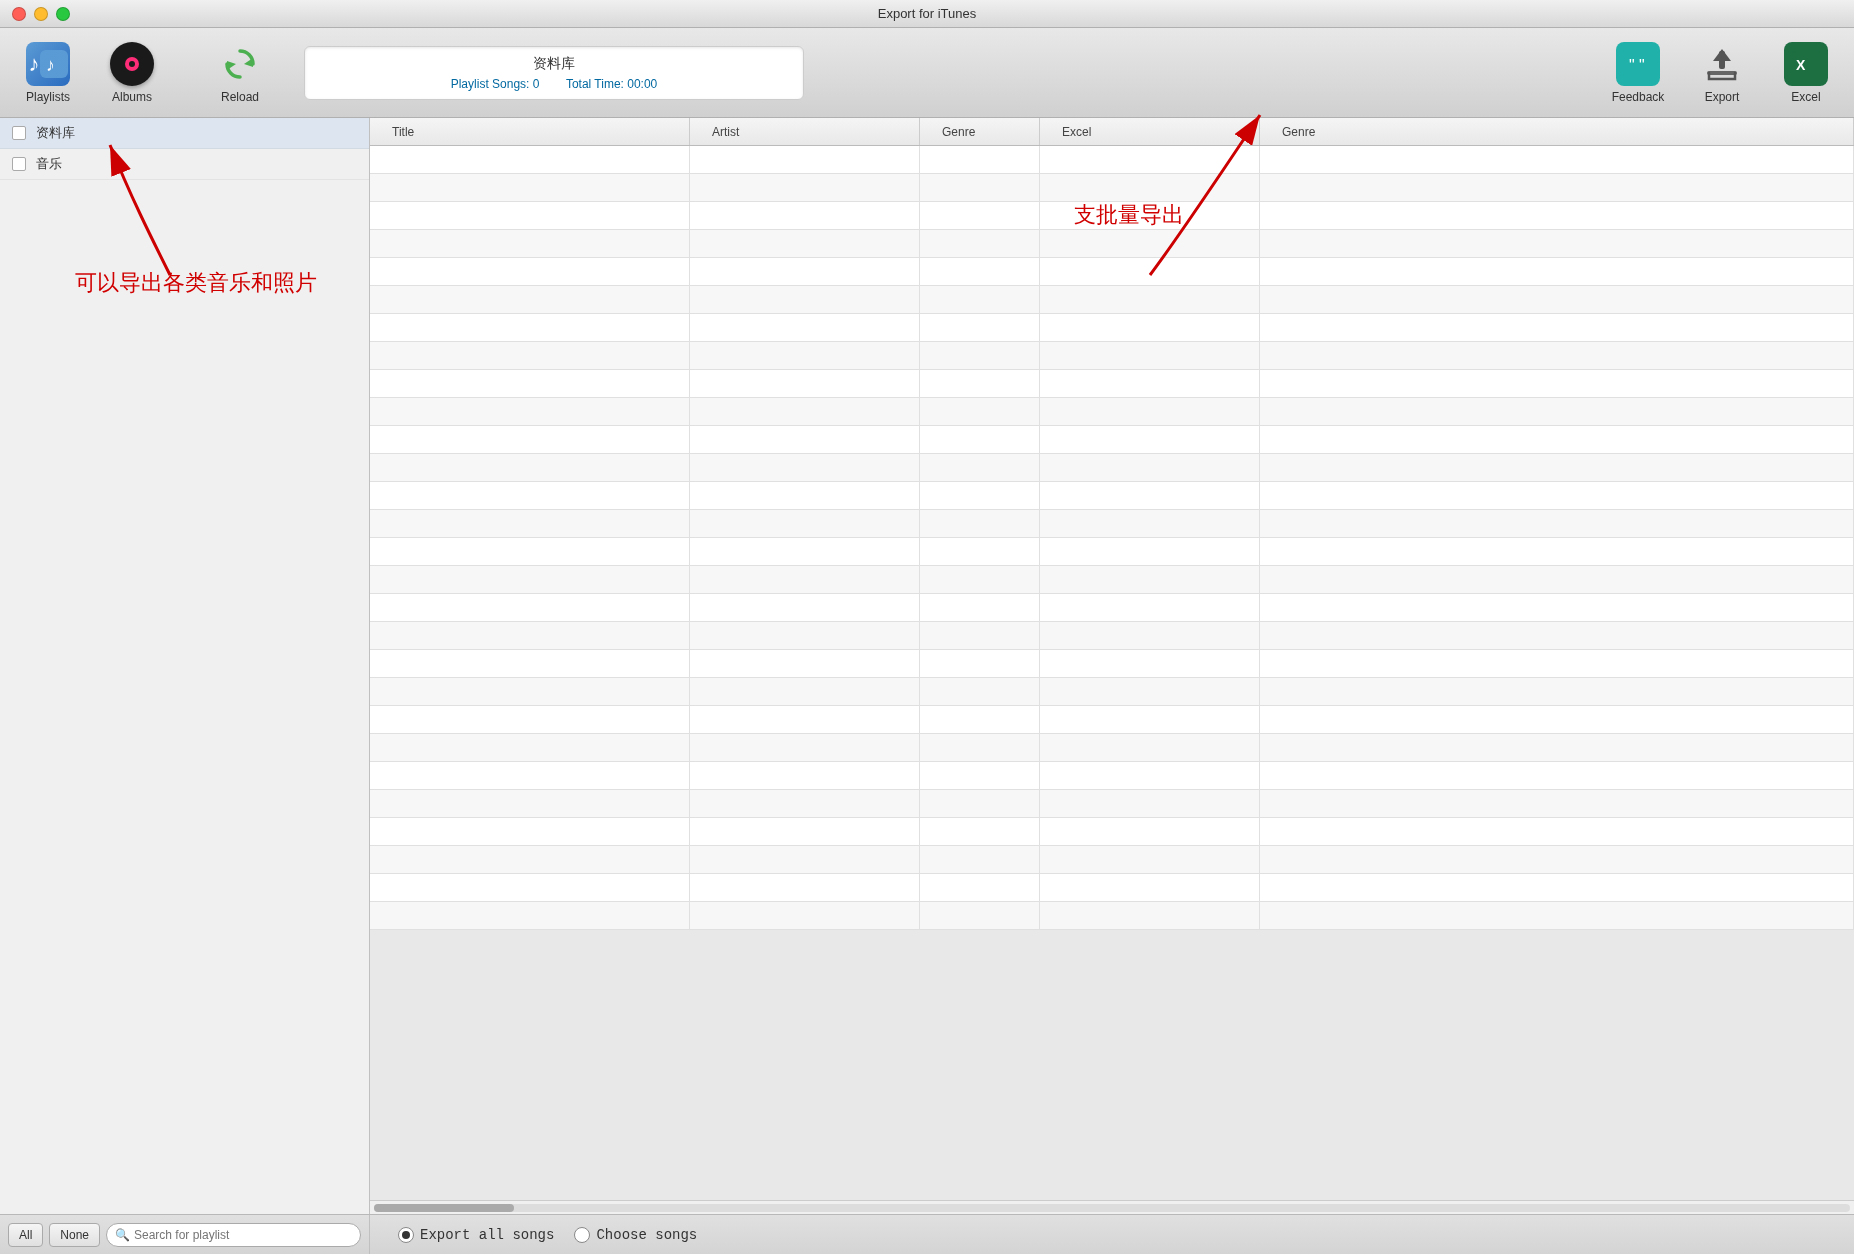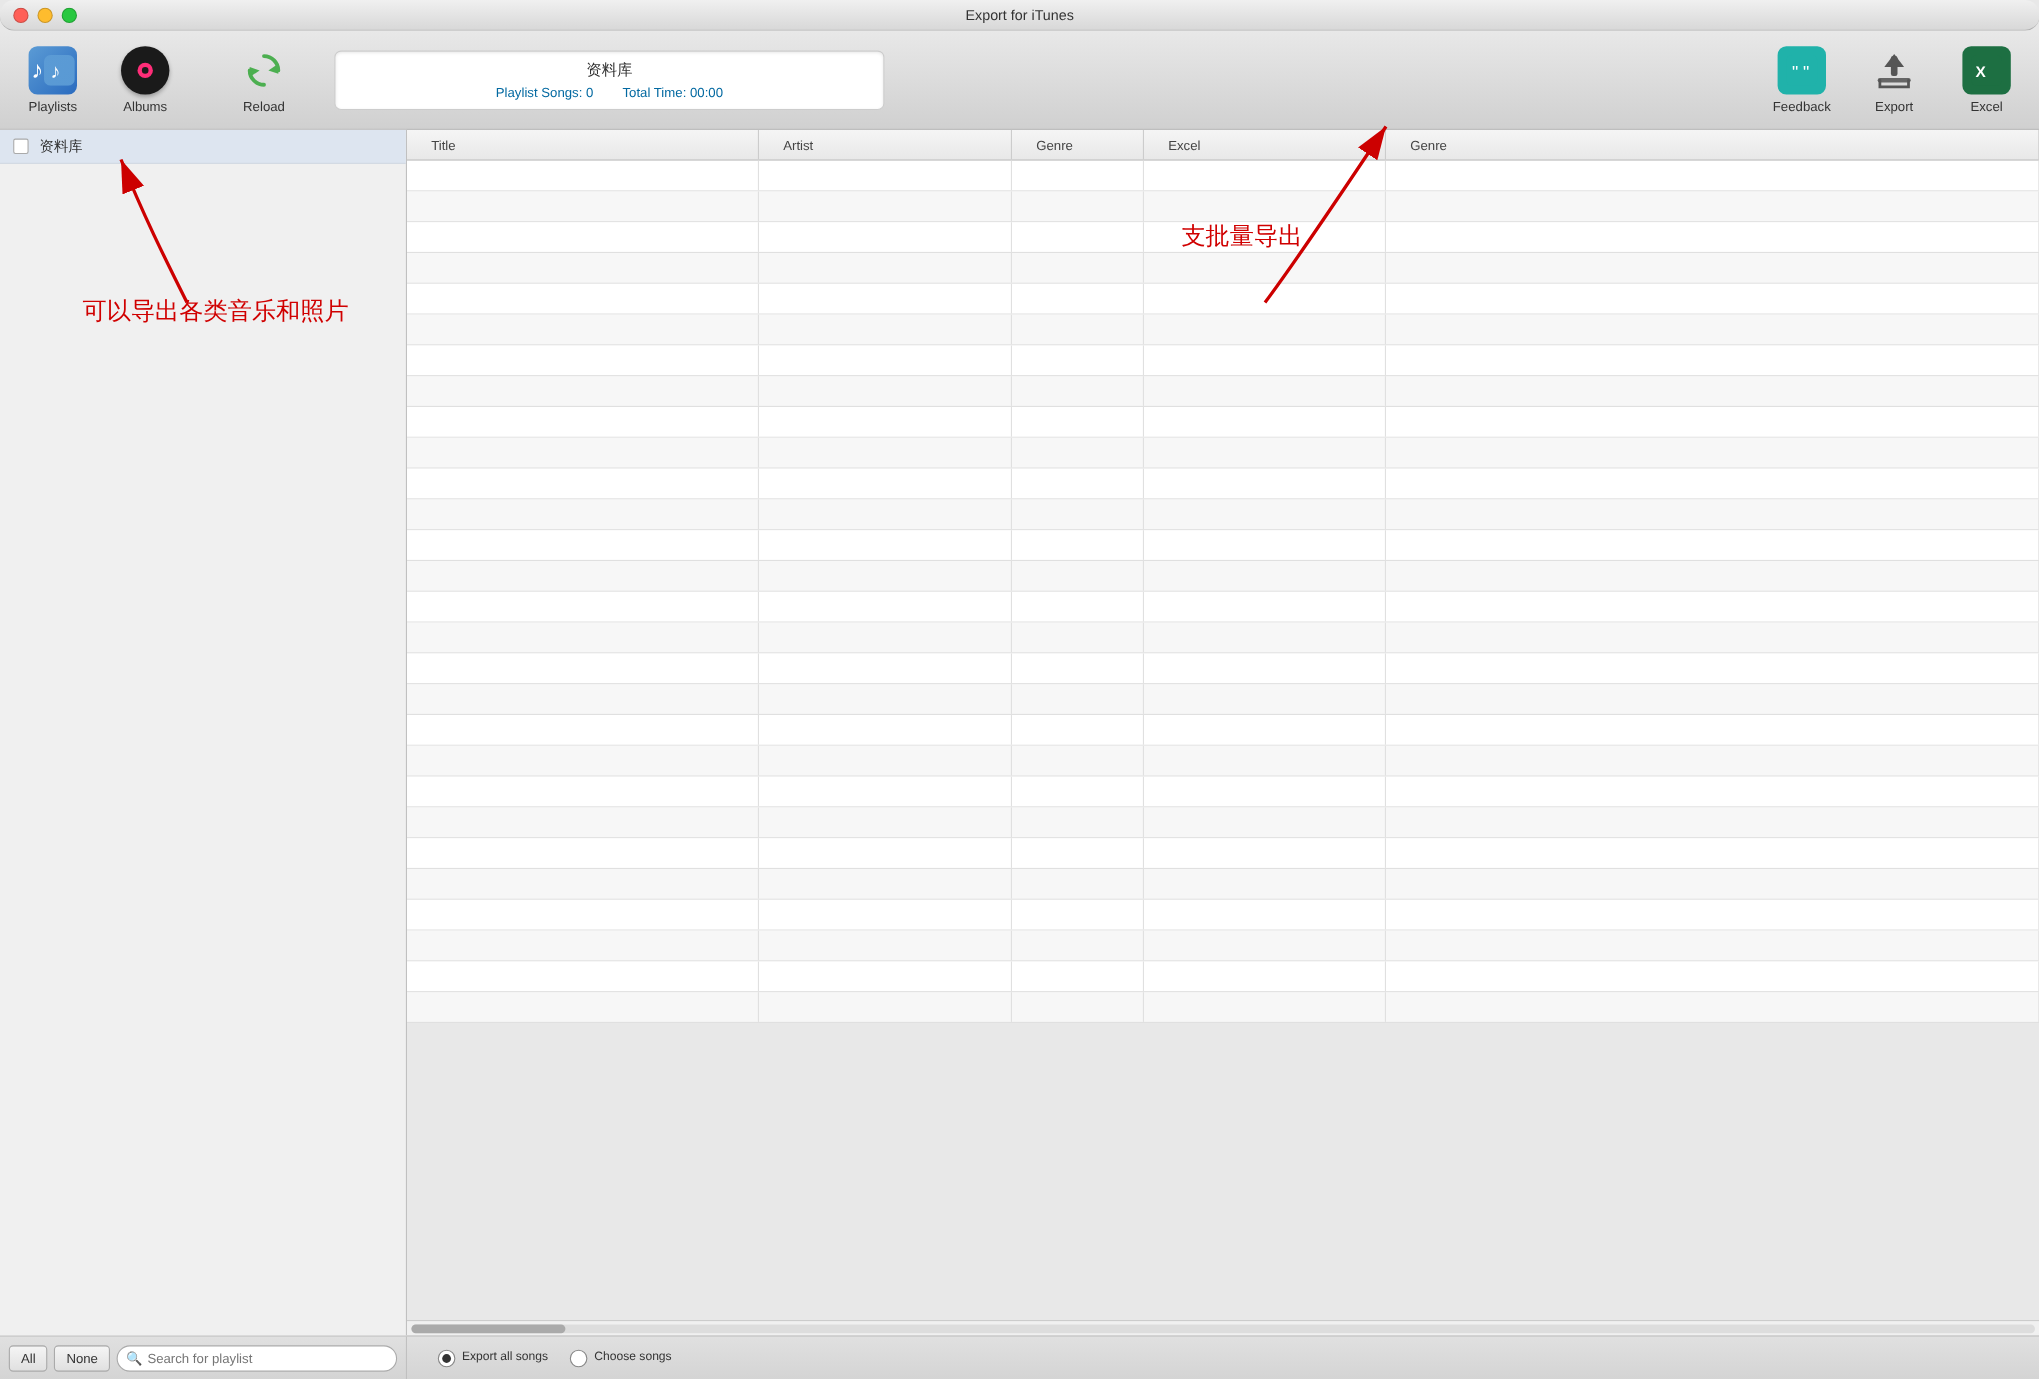--- a/index.html
+++ b/index.html
@@ -14,21 +14,20 @@
 
     
     .title-bar {
       background: linear-gradient(to bottom, #f0f0f0, #d8d8d8);
       height: 28px;
       display: flex;
       align-items: center;
       justify-content: center;
       border-bottom: 1px solid #b0b0b0;
       position: relative;
-      border-radius: 13px;
     }
     .title-bar-buttons {
       position: absolute;
       left: 12px;
       display: flex;
       gap: 8px;
       align-items: center;
     }
     .tb-btn {
       width: 14px;
@@ -347,25 +346,26 @@
     }
     .bottom-main-section {
       flex: 1;
       display: flex;
       align-items: center;
       padding: 0 16px;
       gap: 20px;
     }
     .radio-option {
       display: flex;
-      align-items: flex-start;
+      align-items: flex-end;
       gap: 6px;
-      font-size: 11px;
+      font-size: 14px;
       color: #333;
       cursor: pointer;
+      font-family: Liberation Mono, monospace;
     }
     .radio-dot {
       width: 16px;
       height: 16px;
       border-radius: 50%;
       border: 1px solid #888;
       background: white;
       display: flex;
       align-items: center;
       justify-content: center;
@@ -498,20 +498,24 @@
   </div>
 </div>
 
 <div class="main-content">
 
   <div class="sidebar">
     <div class="sidebar-item">
       <div class="sidebar-checkbox"></div>
       <span>资料库</span>
     </div>
+    <div class="sidebar-item">
+      <div class="sidebar-checkbox"></div>
+      <span>音乐</span>
+    </div>
   </div>
 
   <div class="table-area">
 
     <div class="table-header">
       <div class="table-col col-title">Title</div>
       <div class="table-col col-artist">Artist</div>
       <div class="table-col col-time">Genre</div>
       <div class="table-col col-album">Excel</div>
       <div class="table-col col-genre">Genre</div>

